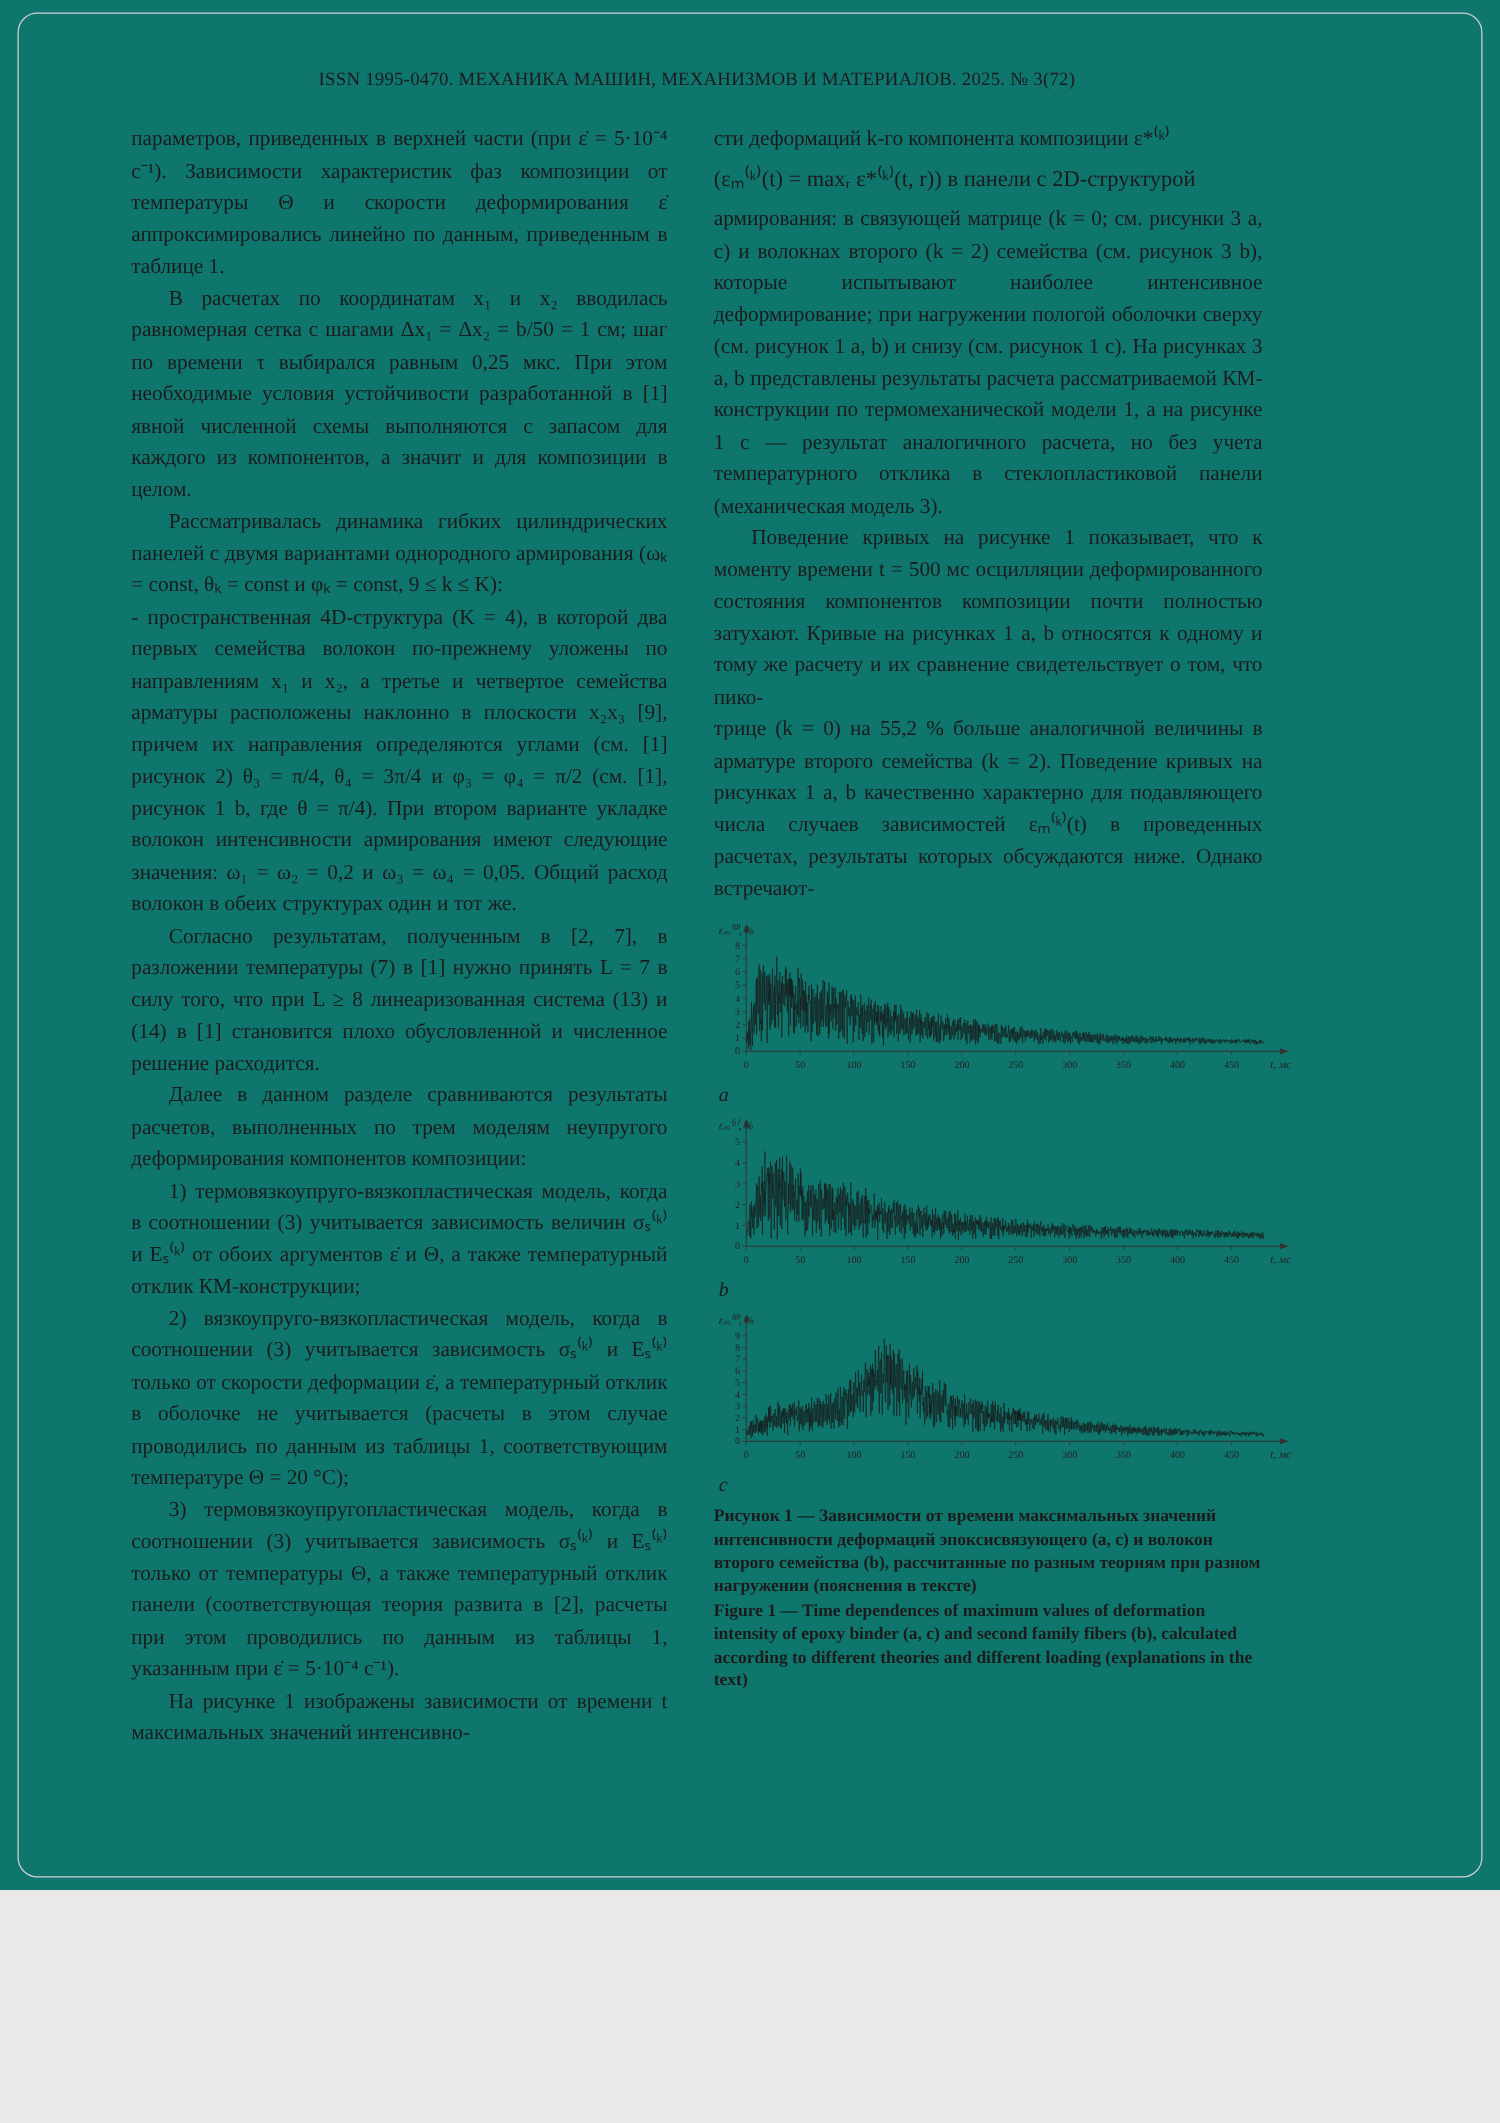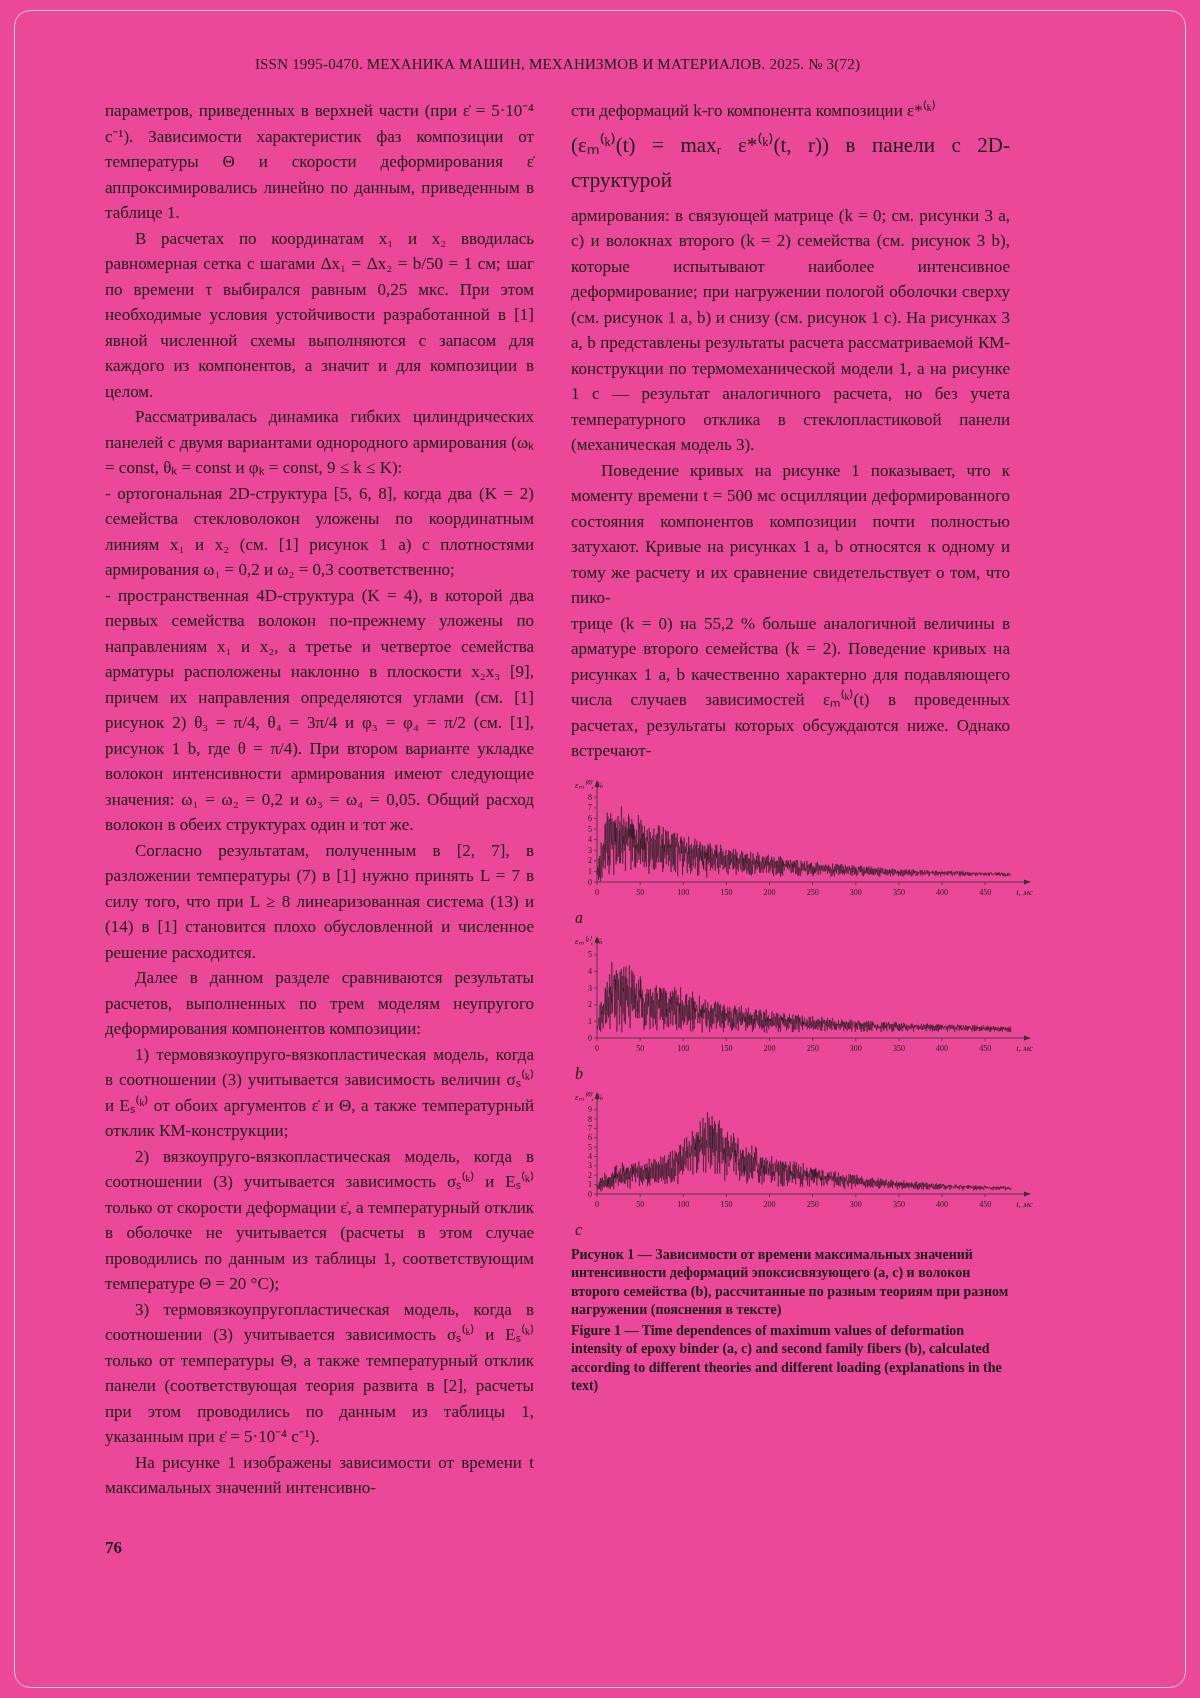--- a/index.html
+++ b/index.html
@@ -1,27 +1,27 @@
 <!DOCTYPE html>
 <html><head>
 <meta charset="utf-8">
 <style>
   html,body{margin:0;padding:0;background:#e9e9e9;}
-  .sheet{position:relative;width:1200px;height:1698px;background:#ec4899;overflow:hidden;
+  .sheet{position:relative;width:1200px;height:1512px;background:#0f766e;overflow:hidden;
          font-family:"Liberation Serif", serif;color:#1b1b1b;}
   .frame{position:absolute;left:14px;top:10px;right:14px;bottom:10px;
          border:1.5px solid #cfcfcf;border-radius:16px;pointer-events:none;}
   .header{position:absolute;top:56px;left:105px;width:905px;text-align:center;
           font-size:15px;letter-spacing:.2px;}
   .columns{position:absolute;top:98px;left:105px;width:905px;display:flex;gap:37px;}
   .col{width:439px;font-size:17px;line-height:1.5;text-align:justify;}
   .col p{margin:0;}
   .p-indent{text-indent:30px;}
   .p-flush{text-indent:0;}
-  .p-formula{font-size:21px;line-height:1.7;padding:4px 0 4px 0;text-indent:0;}
+  .p-formula{font-size:18px;line-height:1.7;padding:4px 0 4px 0;text-indent:0;}
   .figure{margin-top:14px;}
   .chart{width:470px;height:132px;}
   .panel-letter{font-style:italic;font-size:16px;margin:0 0 8px 4px;line-height:1;}
   .caption{text-align:left;font-weight:bold;font-size:14px;line-height:1.32;margin-top:4px;}
   .caption-en{margin-top:2px;}
   .page-number{position:absolute;left:105px;top:1538px;font-weight:bold;font-size:17px;}
 </style>
 </head>
 <body>
 
@@ -29,21 +29,20 @@
   <div class="frame"></div>
 
   <div class="header">ISSN 1995-0470. МЕХАНИКА МАШИН, МЕХАНИЗМОВ И МАТЕРИАЛОВ. 2025. № 3(72)</div>
 
   <div class="columns">
     <div class="col">
 
     <p class="p-flush">параметров, приведенных в верхней части (при ε̇ = 5·10⁻⁴ с⁻¹). Зависимости характеристик фаз композиции от температуры Θ и скорости деформирования ε̇ аппроксимировались линейно по данным, приведенным в таблице 1.</p>
         <p class="p-indent">В расчетах по координатам x₁ и x₂ вводилась равномерная сетка с шагами Δx₁ = Δx₂ = b/50 = 1 см; шаг по времени τ выбирался равным 0,25 мкс. При этом необходимые условия устойчивости разработанной в [1] явной численной схемы выполняются с запасом для каждого из компонентов, а значит и для композиции в целом.</p>
         <p class="p-indent">Рассматривалась динамика гибких цилиндрических панелей с двумя вариантами однородного армирования (ωₖ = const, θₖ = const и φₖ = const, 9 ≤ k ≤ K):</p>
-        <p class="p-flush">- ортогональная 2D-структура [5, 6, 8], когда два (K = 2) семейства стекловолокон уложены по координатным линиям x₁ и x₂ (см. [1] рисунок 1 а) с плотностями армирования ω₁ = 0,2 и ω₂ = 0,3 соответственно;</p>
         <p class="p-flush">- пространственная 4D-структура (K = 4), в которой два первых семейства волокон по-прежнему уложены по направлениям x₁ и x₂, а третье и четвертое семейства арматуры расположены наклонно в плоскости x₂x₃ [9], причем их направления определяются углами (см. [1] рисунок 2) θ₃ = π/4, θ₄ = 3π/4 и φ₃ = φ₄ = π/2 (см. [1], рисунок 1 b, где θ = π/4). При втором варианте укладке волокон интенсивности армирования имеют следующие значения: ω₁ = ω₂ = 0,2 и ω₃ = ω₄ = 0,05. Общий расход волокон в обеих структурах один и тот же.</p>
         <p class="p-indent">Согласно результатам, полученным в [2, 7], в разложении температуры (7) в [1] нужно принять L = 7 в силу того, что при L ≥ 8 линеаризованная система (13) и (14) в [1] становится плохо обусловленной и численное решение расходится.</p>
         <p class="p-indent">Далее в данном разделе сравниваются результаты расчетов, выполненных по трем моделям неупругого деформирования компонентов композиции:</p>
         <p class="p-indent">1) термовязкоупруго-вязкопластическая модель, когда в соотношении (3) учитывается зависимость величин σₛ⁽ᵏ⁾ и Eₛ⁽ᵏ⁾ от обоих аргументов ε̇ и Θ, а также температурный отклик КМ-конструкции;</p>
         <p class="p-indent">2) вязкоупруго-вязкопластическая модель, когда в соотношении (3) учитывается зависимость σₛ⁽ᵏ⁾ и Eₛ⁽ᵏ⁾ только от скорости деформации ε̇, а температурный отклик в оболочке не учитывается (расчеты в этом случае проводились по данным из таблицы 1, соответствующим температуре Θ = 20 °C);</p>
         <p class="p-indent">3) термовязкоупругопластическая модель, когда в соотношении (3) учитывается зависимость σₛ⁽ᵏ⁾ и Eₛ⁽ᵏ⁾ только от температуры Θ, а также температурный отклик панели (соответствующая теория развита в [2], расчеты при этом проводились по данным из таблицы 1, указанным при ε̇ = 5·10⁻⁴ с⁻¹).</p>
         <p class="p-indent">На рисунке 1 изображены зависимости от времени t максимальных значений интенсивно-</p>
       </div>
 
     <div class="col">

